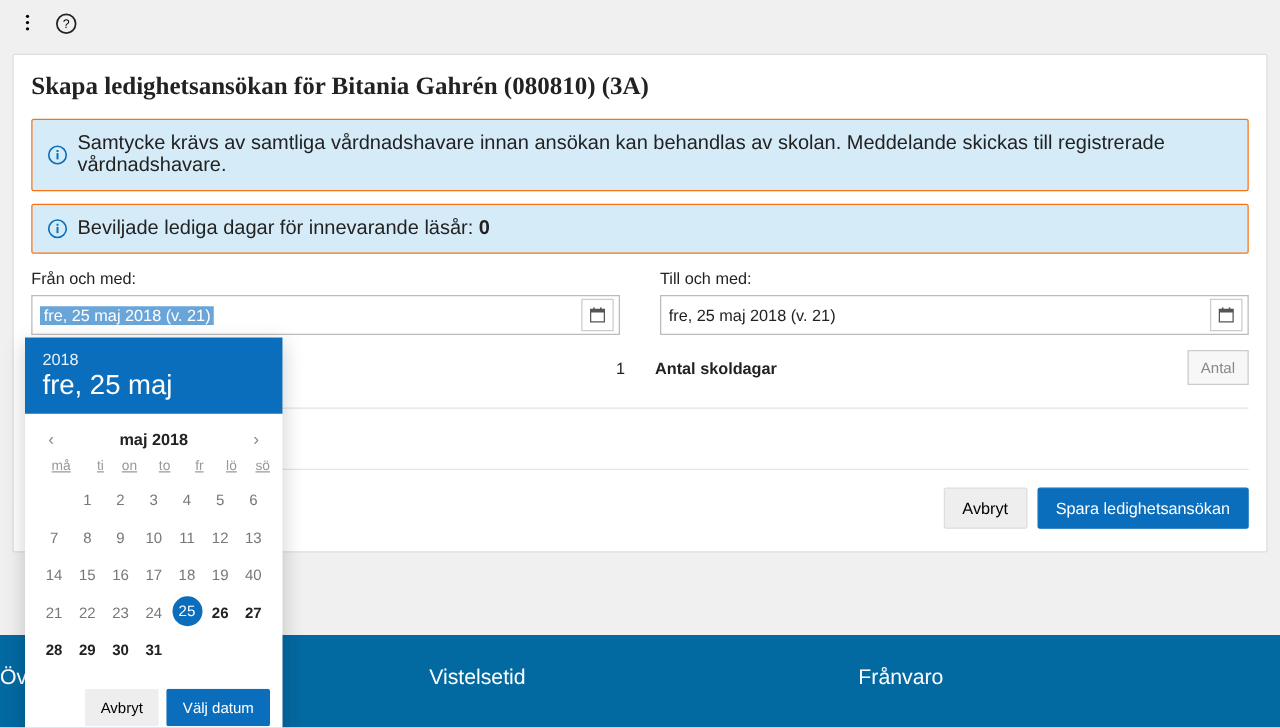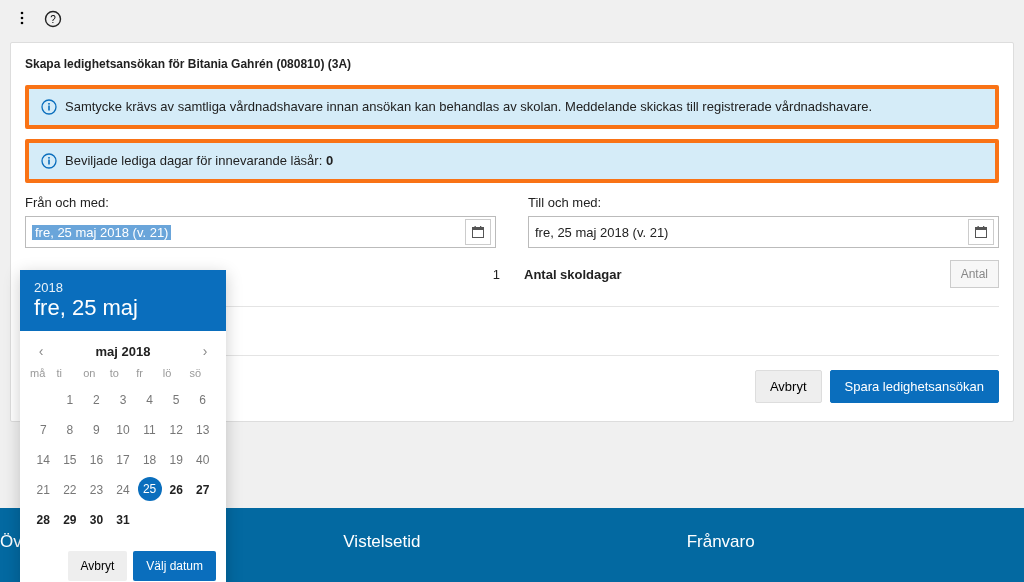--- a/index.html
+++ b/index.html
@@ -2,22 +2,22 @@
 <html><head>
 <meta charset="utf-8">
 <style>
   * { box-sizing: border-box; margin: 0; padding: 0; }
   body { font-family: -apple-system, BlinkMacSystemFont, "Segoe UI", Arial, sans-serif; background: #f0f0f0; color: #222; width: 1024px; height: 582px; overflow: hidden; position: relative; }
   .topbar { display: flex; align-items: center; justify-content: space-between; padding: 10px 14px; }
   .topbar h1 { font-size: 18px; font-weight: 500; }
   .topbar-icons { display: flex; gap: 14px; color: #222; }
   .icon-btn { cursor: pointer; }
   .card { background: #fff; margin: 0 10px; border: 1px solid #ddd; border-radius: 2px; padding: 14px 14px 18px 14px; }
-  .card-title { font-size: 12px; font-weight: 700; margin-bottom: 14px; }
-  .info-box { background: #d5ecf8; border: 4px solid #f97316; border-radius: 2px; padding: 10px 12px; display: flex; gap: 8px; font-size: 13px; margin-bottom: 10px; color: #222; }
+  .card-title { font-size: 20px; font-weight: 700; margin-bottom: 14px; font-family: Liberation Serif, serif; }
+  .info-box { background: #d5ecf8; border: 1px solid #f97316; border-radius: 2px; padding: 10px 12px; display: flex; align-items: center; gap: 8px; font-size: 16px; margin-bottom: 10px; color: #222; }
   .info-icon { width: 16px; height: 16px; flex: 0 0 16px; }
   .form-row { display: flex; gap: 32px; margin-top: 12px; }
   .form-col { flex: 1; display: flex; flex-direction: column; }
   .label { font-size: 13px; margin-bottom: 6px; }
   .date-input { border: 1px solid #bbb; height: 32px; display: flex; align-items: center; justify-content: space-between; padding: 0 4px 0 6px; font-size: 13px; }
   .date-input.active .date-text { background: #6aa5da; color: #fff; padding: 0 3px; }
   .date-cal-btn { width: 26px; height: 26px; border: 1px solid #ccc; display: flex; align-items: center; justify-content: center; background: #fff; cursor: pointer; }
   .row2 { display: flex; gap: 20px; margin-top: 12px; align-items: center; }
   .row2-left { flex: 1; text-align: right; padding-right: 4px; font-size: 13px; }
   .row2-right { flex: 1; display: flex; align-items: center; justify-content: space-between; }
@@ -35,21 +35,21 @@
   .footer-title { font-size: 17px; font-weight: 400; }
   
   .datepicker { position: absolute; left: 20px; top: 270px; width: 206px; background: #fff; box-shadow: 0 4px 16px rgba(0,0,0,0.2); z-index: 10; }
   .dp-header { background: #0a6ebd; color: #fff; padding: 10px 14px; }
   .dp-year { font-size: 13px; opacity: .9; }
   .dp-date { font-size: 22px; }
   .dp-nav { display: flex; align-items: center; justify-content: space-between; padding: 12px 12px 6px 12px; }
   .dp-nav-btn { cursor: pointer; color: #888; font-size: 14px; width: 18px; text-align: center;}
   .dp-month { font-weight: 700; font-size: 13px; }
   .dp-grid { display: grid; grid-template-columns: repeat(7, 1fr); padding: 2px 10px 10px 10px; row-gap: 4px; column-gap: 0; }
-  .dp-dow { text-align: left; font-size: 11px; color: #999; padding-bottom: 4px; }
+  .dp-dow { text-align: right; font-size: 11px; color: #999; padding-bottom: 4px; text-decoration: underline; }
   .dp-day { text-align: center; font-size: 12px; padding: 6px 0; cursor: pointer; color: #777; border-radius: 50%; }
   .dp-day.cur { color: #222; font-weight: 700; }
   .dp-day.sel { background: #0a6ebd; color: #fff; width: 24px; height: 24px; line-height: 12px; margin: 0 auto; }
   .dp-actions { display: flex; justify-content: flex-end; gap: 6px; padding: 8px 10px 12px 10px; }
   .dp-btn { font-size: 12px; padding: 7px 12px; border-radius: 2px; cursor: pointer; border: 1px solid transparent; }
   .bold { font-weight: 700; }
 </style>
 </head>
 <body>
 

